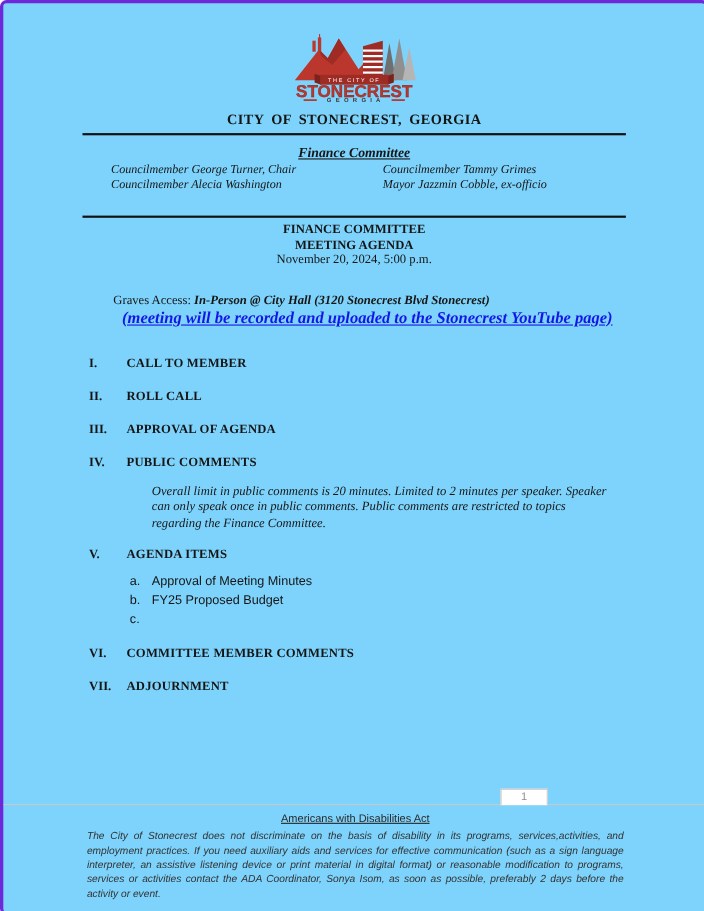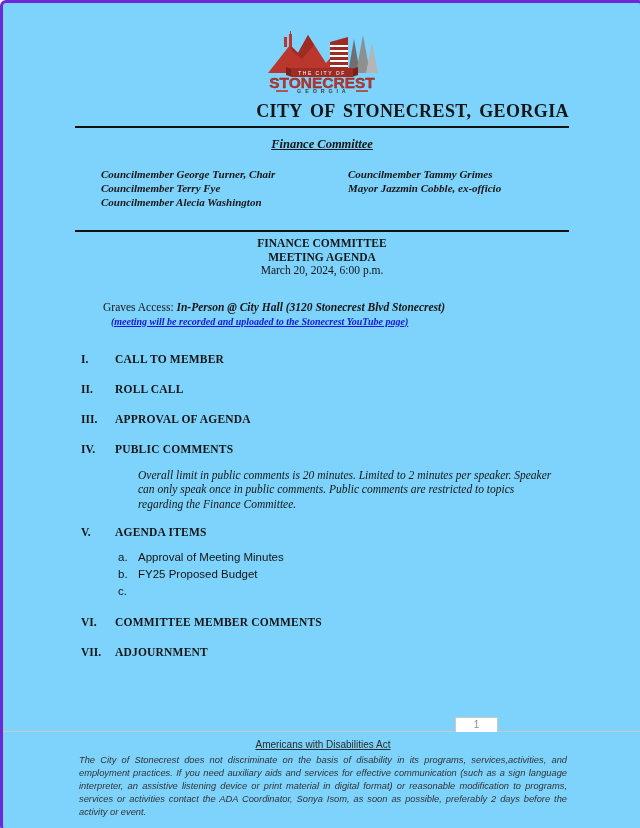--- a/index.html
+++ b/index.html
@@ -11,41 +11,41 @@
     border-radius:6px;
     overflow:hidden;
     font-family:"Liberation Serif", serif;
     color:#151515;
   }
   .content{padding:0 72px;}
   
   .logo-wrap{display:flex;justify-content:center;margin-top:26px;margin-bottom:8px;}
   
   .doc-title{
-    text-align:right;font-weight:bold;font-size:18px;letter-spacing:.4px;word-spacing:3px;
+    text-align:center;font-weight:bold;font-size:13px;letter-spacing:.4px;word-spacing:3px;
     margin-top:6px;
   }
   .rule{border:none;border-top:2px solid #111;margin:4px 0 0 0;}
   .committee{
     text-align:center;font-weight:bold;font-style:italic;text-decoration:underline;
     font-size:12.5px;margin-top:9px;
   }
   
-  .members{display:flex;margin-top:15px;margin-left:26px;font-weight:bold;font-style:italic;font-size:11px;line-height:14px;}
+  .members{display:flex;margin-left:26px;font-weight:normal;font-style:italic;font-size:11px;line-height:14px;}
   .members .col-left{width:247px;}
   .members .col-right{flex:1;}
   
   .rule2{border:none;border-top:2px solid #111;margin:21px 0 0 0;}
   .meeting-head{text-align:center;margin-top:5px;font-size:11.5px;line-height:13.5px;}
   .meeting-head .b{font-weight:bold;}
   
   .citizen{margin-top:23px;margin-left:28px;font-size:11.5px;}
   .citizen .loc{font-weight:bold;font-style:italic;}
   .yt-link{
-    margin-top:3px;margin-left:36px;font-size:10px;
+    margin-top:3px;margin-left:36px;font-size:15px;
     font-weight:bold;font-style:italic;text-decoration:underline;cursor:pointer;
   }
   
   .agenda{margin-top:26px;font-size:11.5px;}
   .a-row{display:flex;margin-bottom:18px;}
   .a-row .num{width:40px;padding-left:6px;font-weight:bold;box-sizing:border-box;}
   .a-row .lbl{font-weight:bold;letter-spacing:.2px;}
   .note{
     font-style:italic;margin:-5px 0 15px 63px;width:424px;line-height:14.5px;
   }
@@ -118,34 +118,33 @@
       </svg>
     </div>
 
     <div class="doc-title">CITY OF STONECREST, GEORGIA</div>
     <hr class="rule">
     <div class="committee">Finance Committee</div>
 
     <div class="members">
       <div class="col-left">
         <div>Councilmember George Turner, Chair</div>
-        <div>Councilmember Terry Fye</div>
         <div>Councilmember Alecia Washington</div>
       </div>
       <div class="col-right">
         <div>Councilmember Tammy Grimes</div>
         <div>Mayor Jazzmin Cobble, ex-officio</div>
       </div>
     </div>
 
     <hr class="rule2">
     <div class="meeting-head">
       <div class="b">FINANCE COMMITTEE</div>
       <div class="b">MEETING AGENDA</div>
-      <div>March 20, 2024, 6:00 p.m.</div>
+      <div>November 20, 2024, 5:00 p.m.</div>
     </div>
 
     <div class="citizen"><span>Graves Access: </span><span class="loc">In-Person @ City Hall (3120 Stonecrest Blvd Stonecrest)</span></div>
     <div class="yt-link" id="yt-link" style="color: rgb(21, 21, 230);">(meeting will be recorded and uploaded to the Stonecrest YouTube page)</div>
 
     <div class="agenda">
 
       <div class="a-row">
         <span class="num">I.</span>
         <span class="lbl">CALL TO MEMBER</span>

